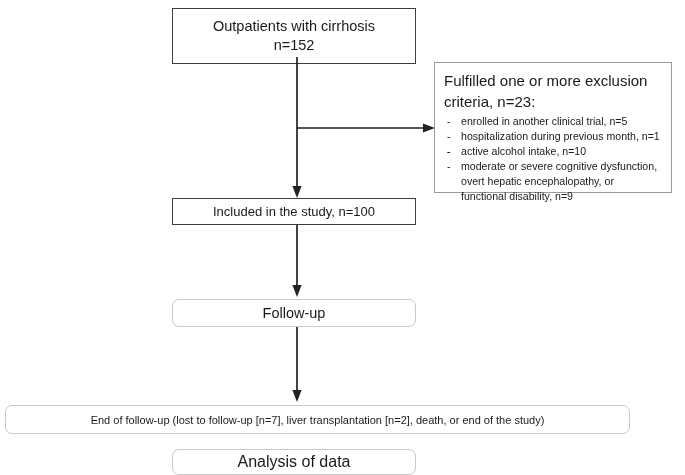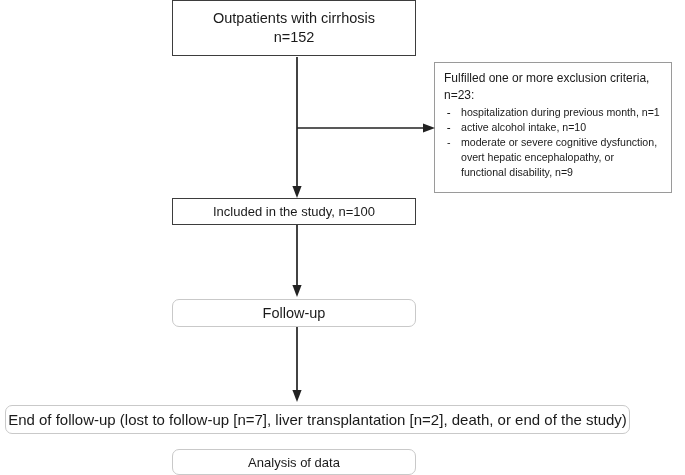--- a/index.html
+++ b/index.html
@@ -41,45 +41,45 @@
   
   .node.panel {
     border: 1.4px solid #9a9a9a;
     border-radius: 0;
     display: block;
     text-align: left;
     padding: 7px 9px 6px 9px;
   }
 
   #box-eligibility {
-    left: 172px; top: 0; width: 244px; height: 56px;
+    left: 172px; top: 8px; width: 244px; height: 56px;
     font-size: 14.5px; line-height: 1.32;
   }
   #box-included {
     left: 172px; top: 198px; width: 244px; height: 27px;
     font-size: 13px;
   }
   #box-followup {
     left: 172px; top: 299px; width: 244px; height: 28px;
     font-size: 14.5px;
   }
   #box-endfollowup {
     left: 5px; top: 405px; width: 625px; height: 29px;
-    font-size: 15px;
+    font-size: 11px;
   }
   #box-analysis {
     left: 172px; top: 449px; width: 244px; height: 26px;
-    font-size: 13px;
+    font-size: 16px;
   }
   #box-exclusions {
     left: 434px; top: 62px; width: 238px; height: 131px;
   }
 
   .excl-title {
-    font-size: 12px;
+    font-size: 15px;
     line-height: 1.42;
     color: #1a1a1a;
     margin-bottom: 1px;
   }
   .excl-list {
     list-style: none;
     margin: 0;
     padding: 0;
   }
   .excl-item {
@@ -110,20 +110,21 @@
       <div>Outpatients with cirrhosis</div>
       <div>n=152</div>
     </div>
   </div>
 
   <div class="node panel" id="box-exclusions">
     <div class="excl-title">Fulfilled one or more exclusion criteria, n=23:</div>
     <ul class="excl-list">
       <li class="excl-item">
         <span class="excl-dash">-</span>
+        <span>enrolled in another clinical trial, n=5</span>
       </li>
       <li class="excl-item">
         <span class="excl-dash">-</span>
         <span>hospitalization during previous month, n=1</span>
       </li>
       <li class="excl-item">
         <span class="excl-dash">-</span>
       </li>
       <li class="excl-item">
         <span class="excl-dash">-</span>

